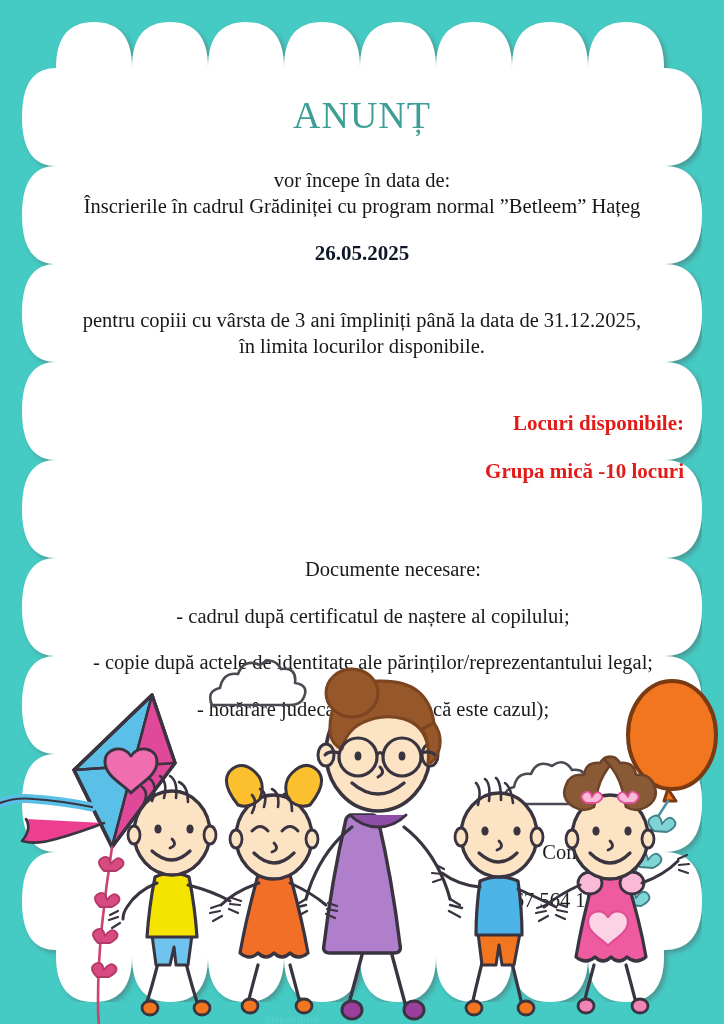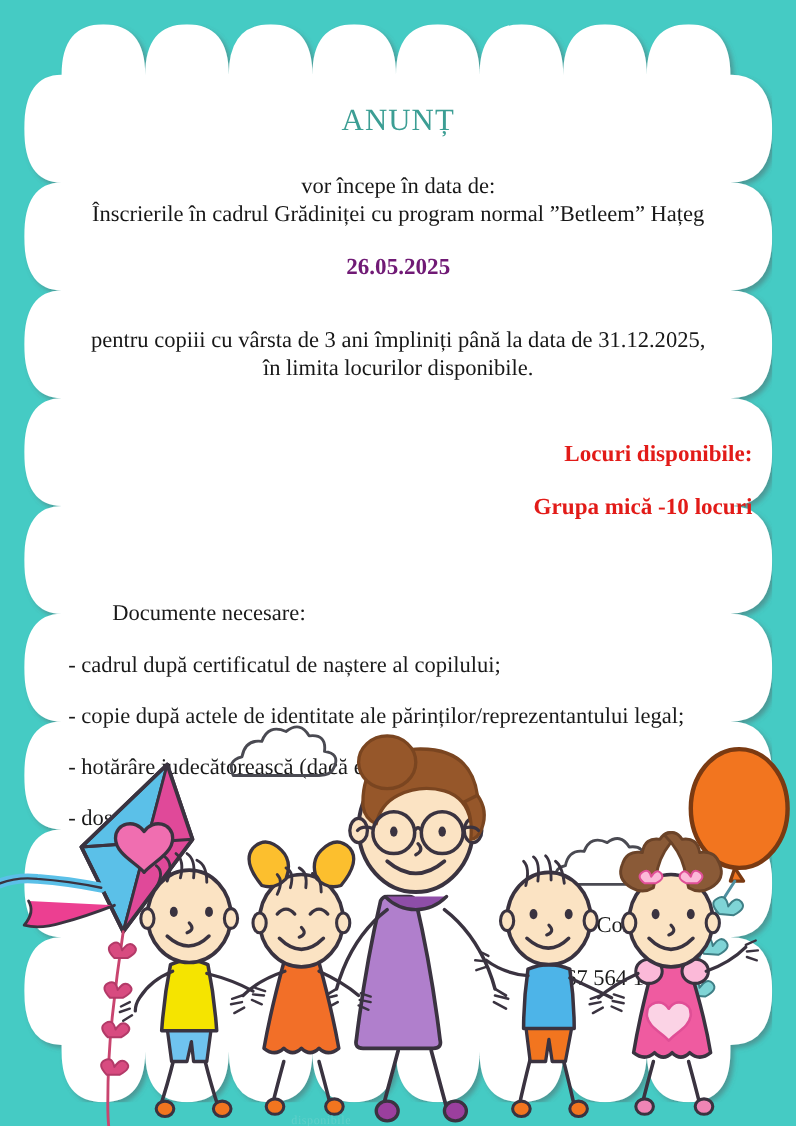--- a/index.html
+++ b/index.html
@@ -22,50 +22,50 @@
   }
   .scallop-card svg{position:absolute;left:0;top:0;}
   .content{
     position:absolute;
     left:40px;top:95px;
     width:644px;
     text-align:center;
     color:#1a1a1a;
   }
   .title{
-    font-size:28px;
+    font-size:38px;
     color:#3c9e94;
     letter-spacing:1px;
     line-height:1.1;
     margin:0 0 30px 0;
     font-weight:400;
   }
   .para{
     font-size:20.5px;
     line-height:26px;
     margin:0;
     color:#171717;
   }
   .gap-md{height:20px;}
   .gap-lg{height:30px;}
   .red-date{
-    color:#701a75;
+    color:#0f172a;
     font-weight:bold;
     font-size:21px;
     line-height:26px;
   }
   .avail{
     font-size:21px;
     line-height:27px;
     color:#e21b18;
     font-weight:bold;
     text-align:right;
   }
   .docs{
-    text-align:left;
+    text-align:center;
     padding-left:22px;
     font-size:20.5px;
     line-height:26px;
   }
   .docs .hdr{padding-left:40px;}
   .contact{
     text-align:right;
     padding-right:78px;
     font-size:20.5px;
     line-height:27px;

